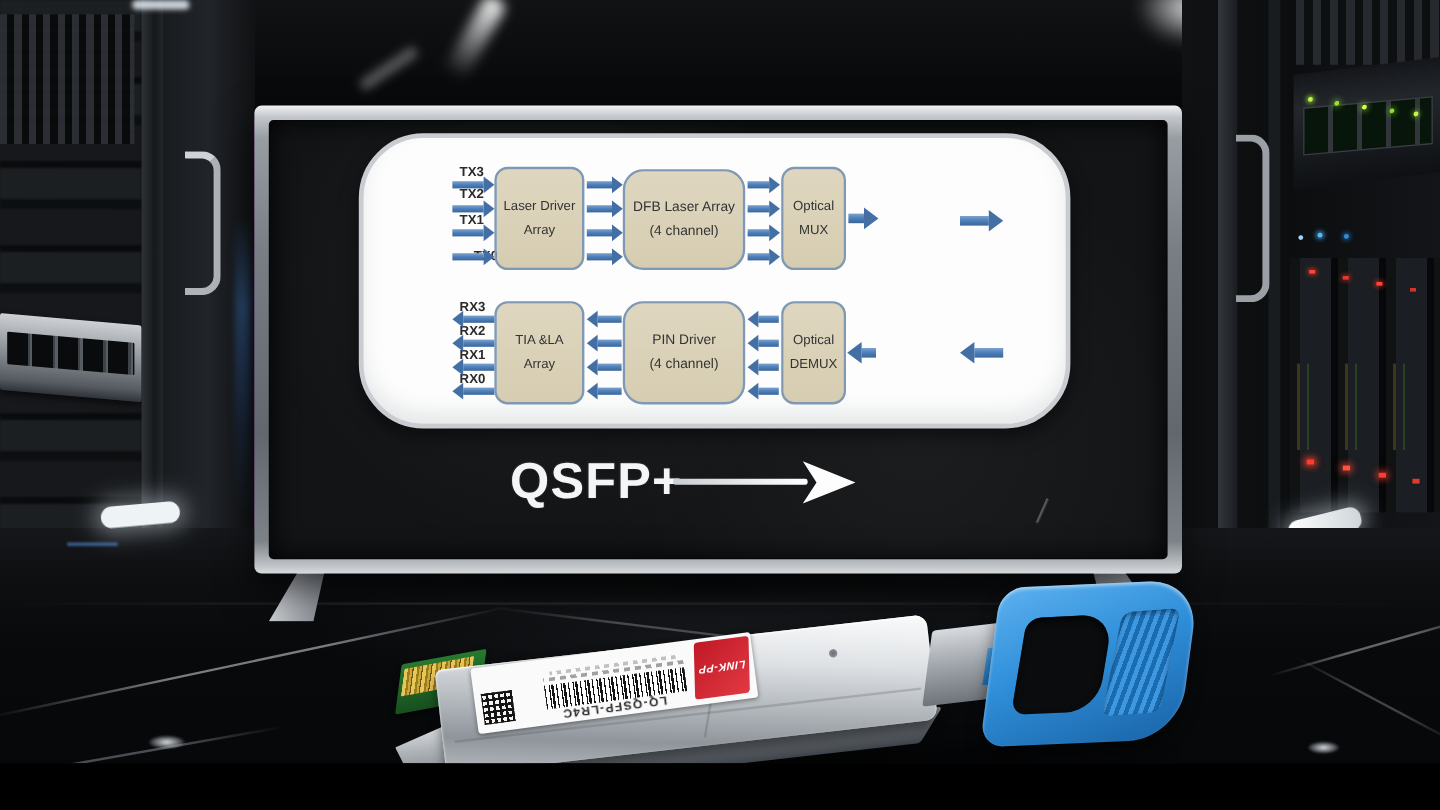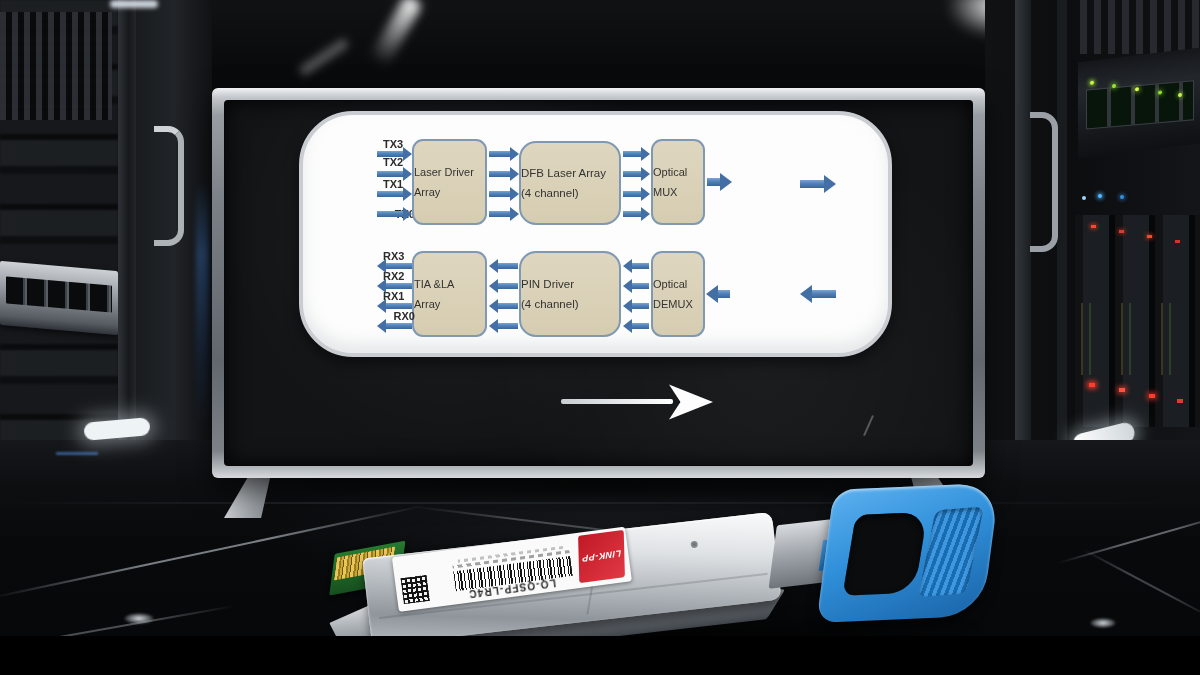--- a/index.html
+++ b/index.html
@@ -125,21 +125,21 @@
   .board-tex { position:absolute; inset:0; border-radius:3px;
     background:radial-gradient(circle at 30% 35%,rgba(255,255,255,.05),transparent 42%),
                radial-gradient(circle at 72% 72%,rgba(255,255,255,.04),transparent 45%); }
   .scratch { left:642px; top:316px; width:14px; height:22px; transform:rotate(24deg);
     border-left:2px solid rgba(255,255,255,.28); filter:blur(.5px); }
 
   
   .panel { left:74px; top:10px; width:593px; height:246px; background:#fdfdfd;
     border:4px solid #c9cdd1; border-radius:54px;
     box-shadow:0 6px 14px rgba(0,0,0,.5), inset 0 -10px 16px rgba(178,184,190,.30); }
-  .dbox { position:absolute; display:flex; flex-direction:column; align-items:flex-start; justify-content:center;
+  .dbox { position:absolute; display:flex; flex-direction:column; align-items:center; justify-content:center;
     gap:7px; background:linear-gradient(180deg,#ded6bf,#d6cdb1); border:2px solid #7f99b4;
     color:#333; font-size:11px; text-align:center; }
   .dbox span { display:block; line-height:1.1; }
   .b-laser { left:109px; top:24px; width:75px; height:86px; border-radius:11px; }
   .b-dfb   { left:216px; top:26px; width:102px; height:84px; border-radius:17px; font-size:11.5px; }
   .b-mux   { left:348px; top:24px; width:54px; height:86px; border-radius:11px; }
   .b-lc    { left:429px; top:22px; width:64px; height:208px; border-radius:13px; }
   .b-tia   { left:109px; top:136px; width:75px; height:86px; border-radius:11px; }
   .b-pin   { left:216px; top:136px; width:102px; height:86px; border-radius:17px; font-size:11.5px; }
   .b-demux { left:348px; top:136px; width:54px; height:86px; border-radius:11px; }
@@ -340,27 +340,28 @@
         <div class="ar l" style="left:195px;top:188px;width:20px;"></div>
         <div class="ar l" style="left:195px;top:208px;width:20px;"></div>
         <div class="dbox b-tia">
           <span>TIA &amp;LA</span>
           <span>Array</span>
         </div>
 
         <div class="siglabel" style="left:80px;top:135px;">RX3</div>
         <div class="siglabel" style="left:80px;top:155px;">RX2</div>
         <div class="siglabel" style="left:80px;top:175px;">RX1</div>
-        <div class="siglabel" style="left:80px;top:195px;text-align:right;">RX0</div>
+        <div class="siglabel" style="left:80px;top:195px;">RX0</div>
         <div class="ar l" style="left:83px;top:148px;width:26px;"></div>
         <div class="ar l" style="left:83px;top:168px;width:26px;"></div>
         <div class="ar l" style="left:83px;top:188px;width:26px;"></div>
         <div class="ar l" style="left:83px;top:208px;width:26px;"></div>
       </div>
 
+      <div class="cap-text cap-qsfp">QSFP+</div>
       <div class="abs cap-arrow-body"></div>
       <div class="abs cap-arrow-head"></div>
     </div>
   </div>
 
   <div class="abs mod-shadow"></div>
   <div class="abs module">
     <div class="abs mod-under"></div>
     <div class="abs mod-bracket"></div>
     <div class="abs mod-pcb">

